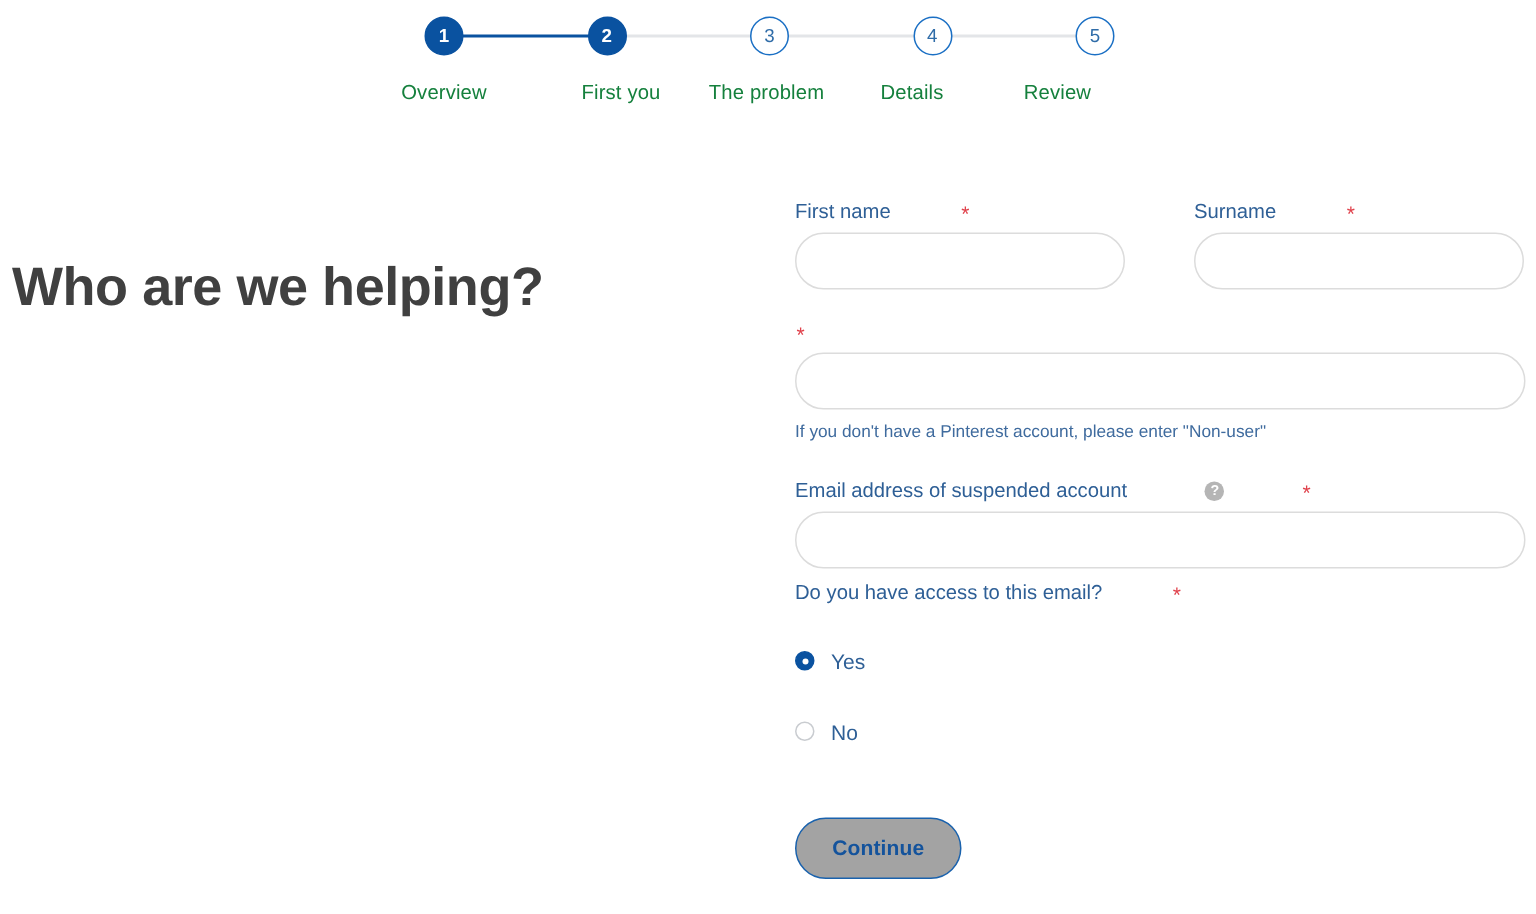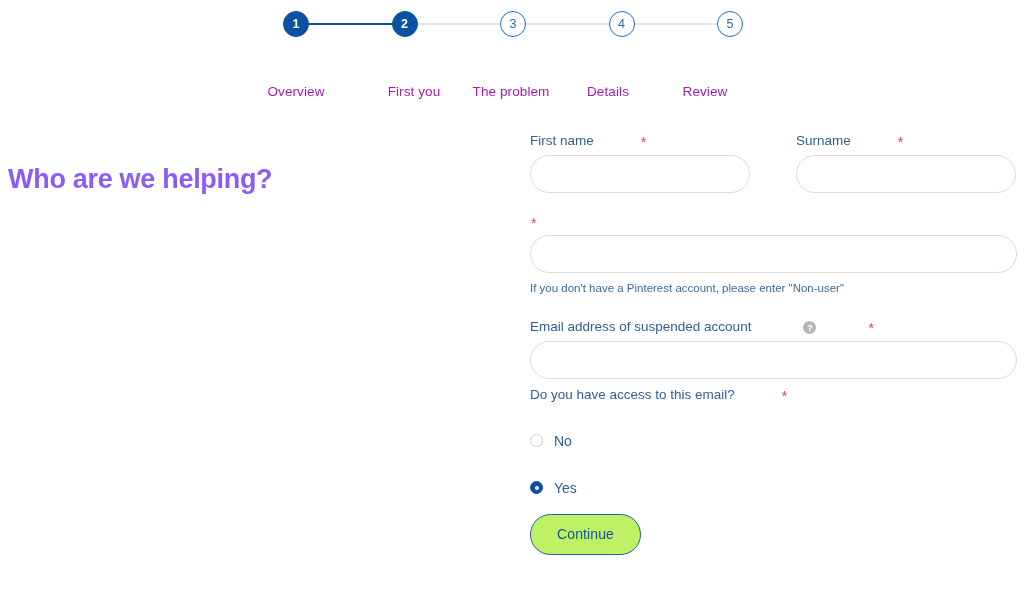--- a/index.html
+++ b/index.html
@@ -80,33 +80,32 @@
     position: absolute;
     left: 0;
     top: 46px;
     width: 100%;
     height: 22px;
   }
   .step-label {
     position: absolute;
     transform: translateX(-50%);
     font-size: 13.5px;
-    color: #a21caf;
+    color: #15803d;
     white-space: nowrap;
     letter-spacing: .1px;
-    margin-top: 30px;
   }
 
   
   .page-heading {
     position: absolute;
     left: 8px;
     top: 146px;
-    font-size: 27px;
-    color: #8b5cf6;
+    font-size: 36px;
+    color: #404040;
     letter-spacing: -0.3px;
     white-space: nowrap;
   }
 
   
   .form-area {
     position: absolute;
     left: 530px;
     top: 133px;
     width: 487px;
@@ -212,29 +211,29 @@
     border: 1.4px solid #c9ccd0;
   }
   .radio-label {
     font-size: 14px;
     color: #2e5f96;
     margin-left: 11px;
   }
 
   
   .continue-btn {
-    margin-top: 16px;
+    margin-top: 47px;
     width: 111px;
     height: 41px;
     border-radius: 21px;
     border: 1.8px solid #1a62ad;
-    background: #bef264;
+    background: #a3a3a3;
     color: #14539c;
     font-size: 14px;
-    font-weight: 400;
+    font-weight: 700;
     cursor: pointer;
     font-family: "Liberation Sans", sans-serif;
     letter-spacing: .1px;
   }
 </style>
 </head>
 <body>
 
 <div class="stepper">
   <div class="stepper-track">
@@ -312,24 +311,24 @@
     <input class="text-input" type="text" value="" style="">
   </div>
 
   <div class="radio-group">
     <div class="field-label">
       <span>Do you have access to this email?</span>
       <span class="req-star">*</span>
     </div>
 
     <div class="radio-row">
+      <span class="radio-mark on"></span>
+      <span class="radio-label">Yes</span>
+    </div>
+
+    <div class="radio-row">
       <span class="radio-mark off"></span>
       <span class="radio-label">No</span>
     </div>
-
-    <div class="radio-row">
-      <span class="radio-mark on"></span>
-      <span class="radio-label">Yes</span>
-    </div>
   </div>
 
   <button class="continue-btn">Continue</button>
 </div>
 
 </body></html>

